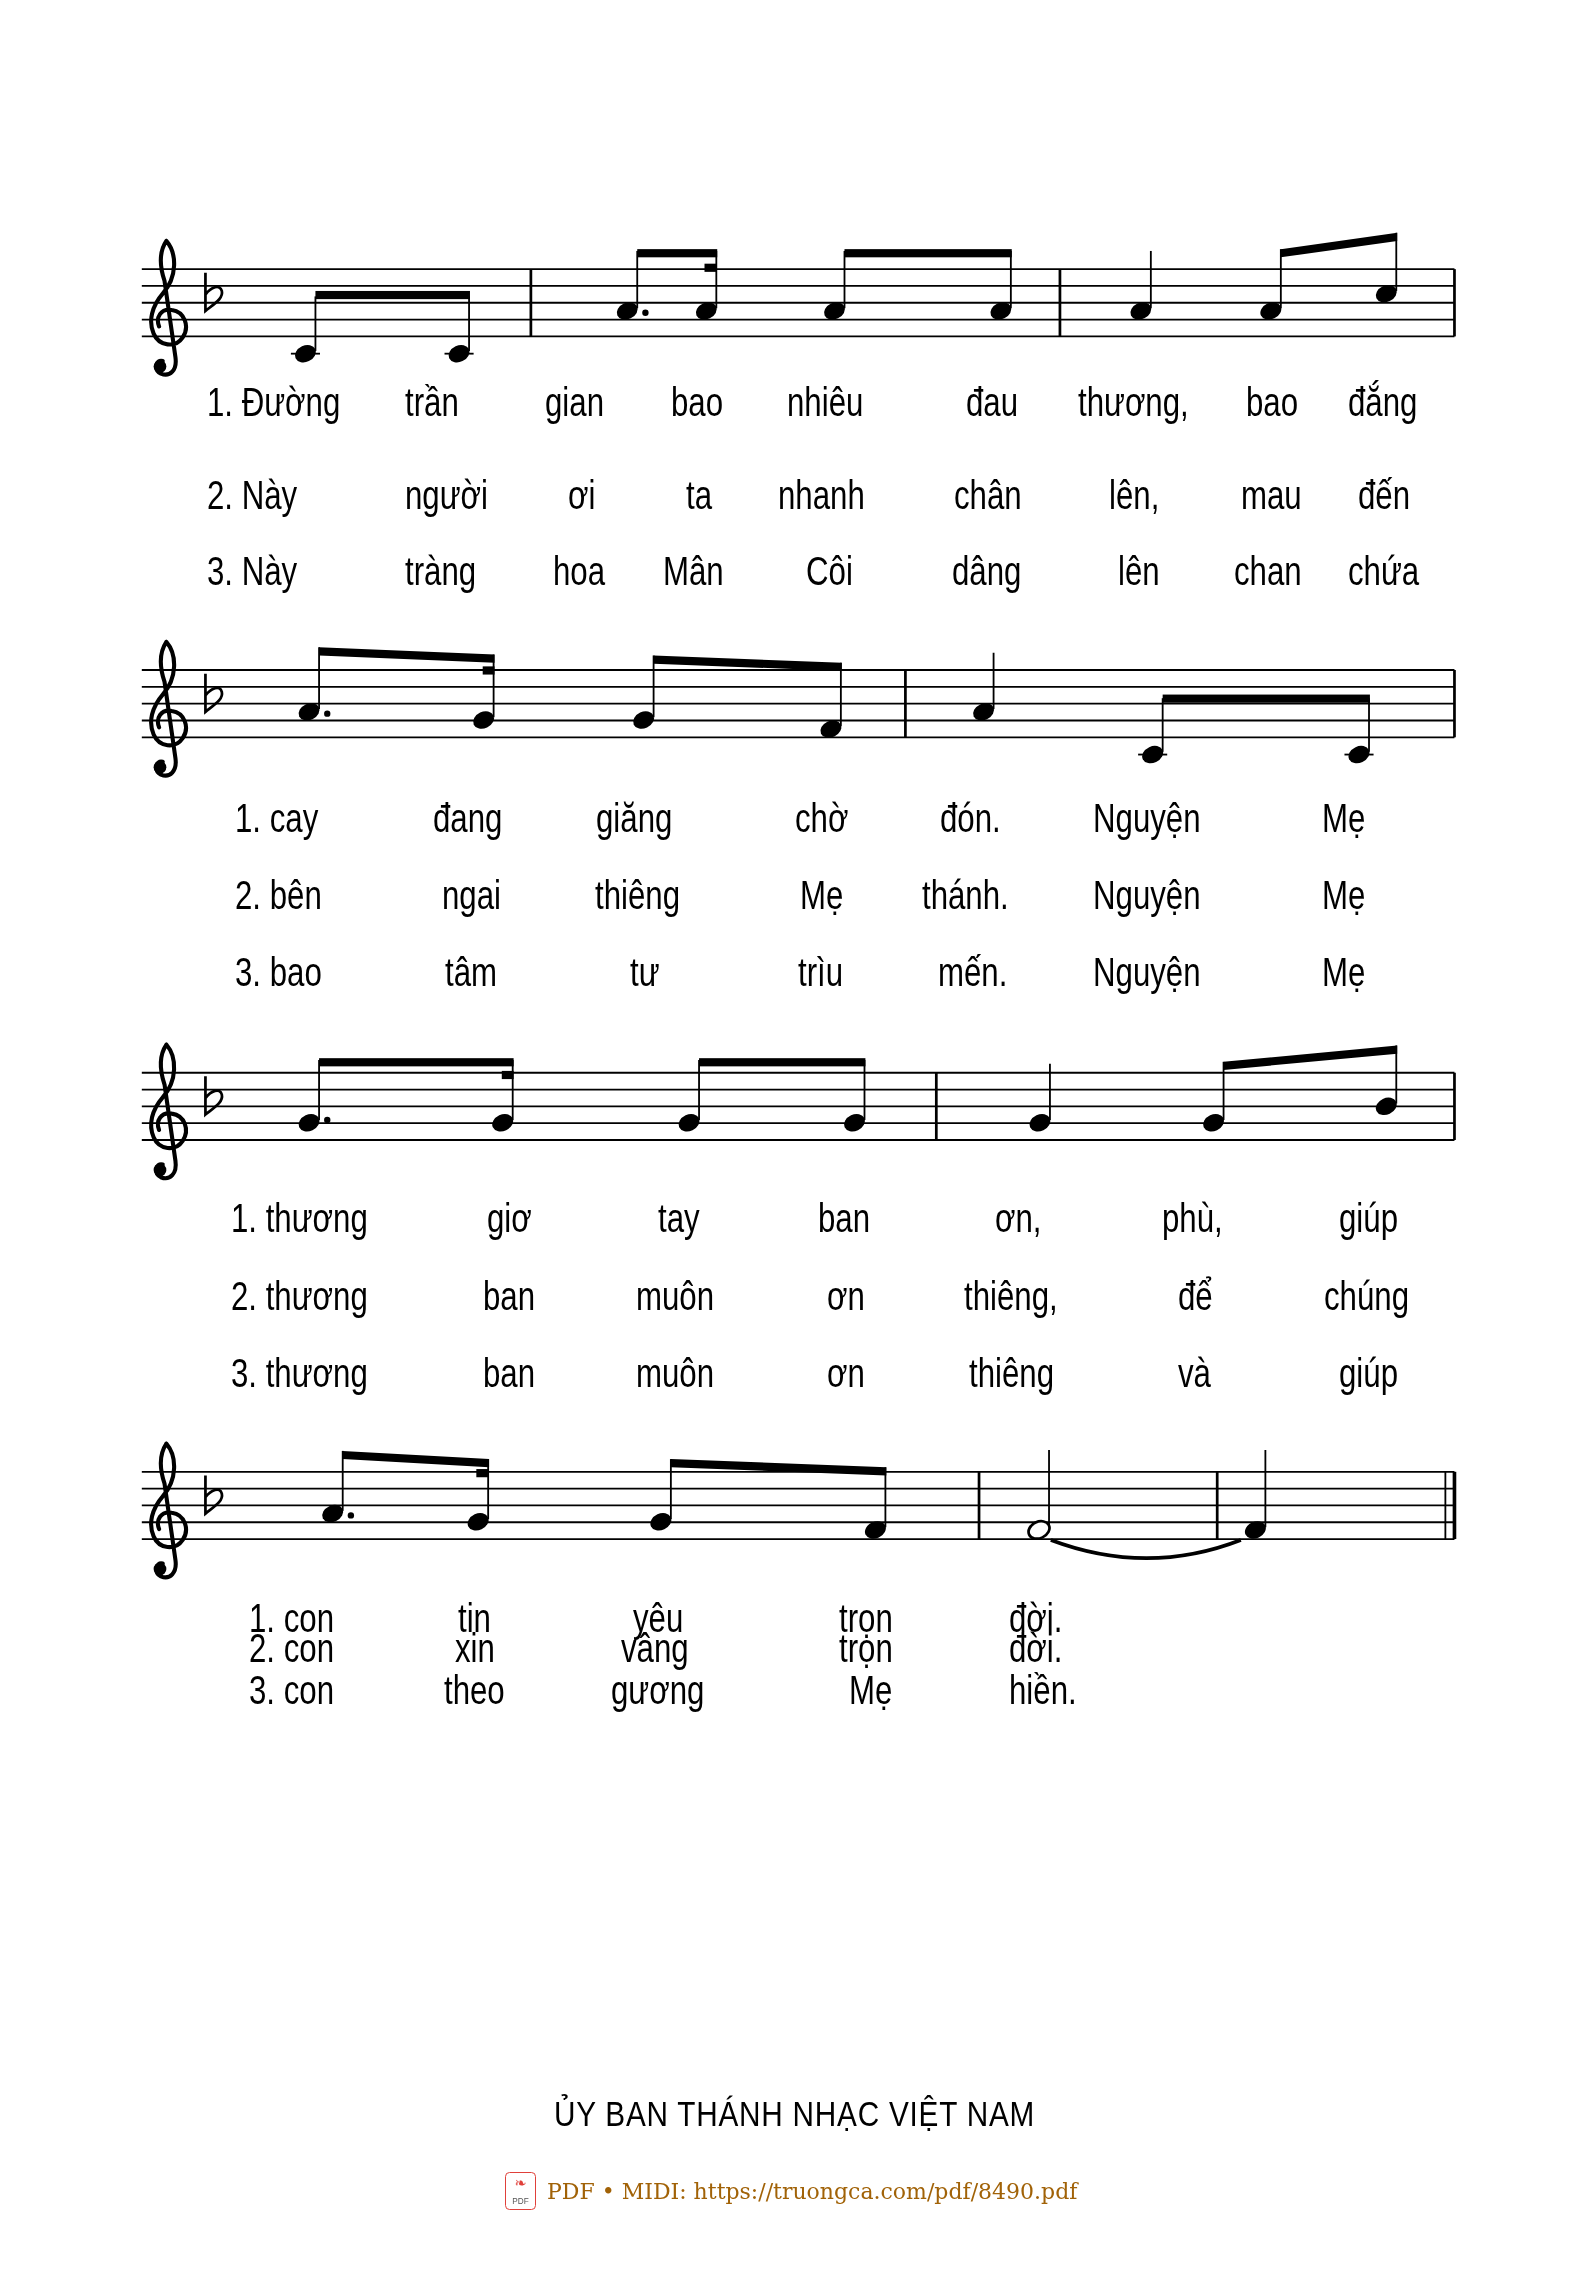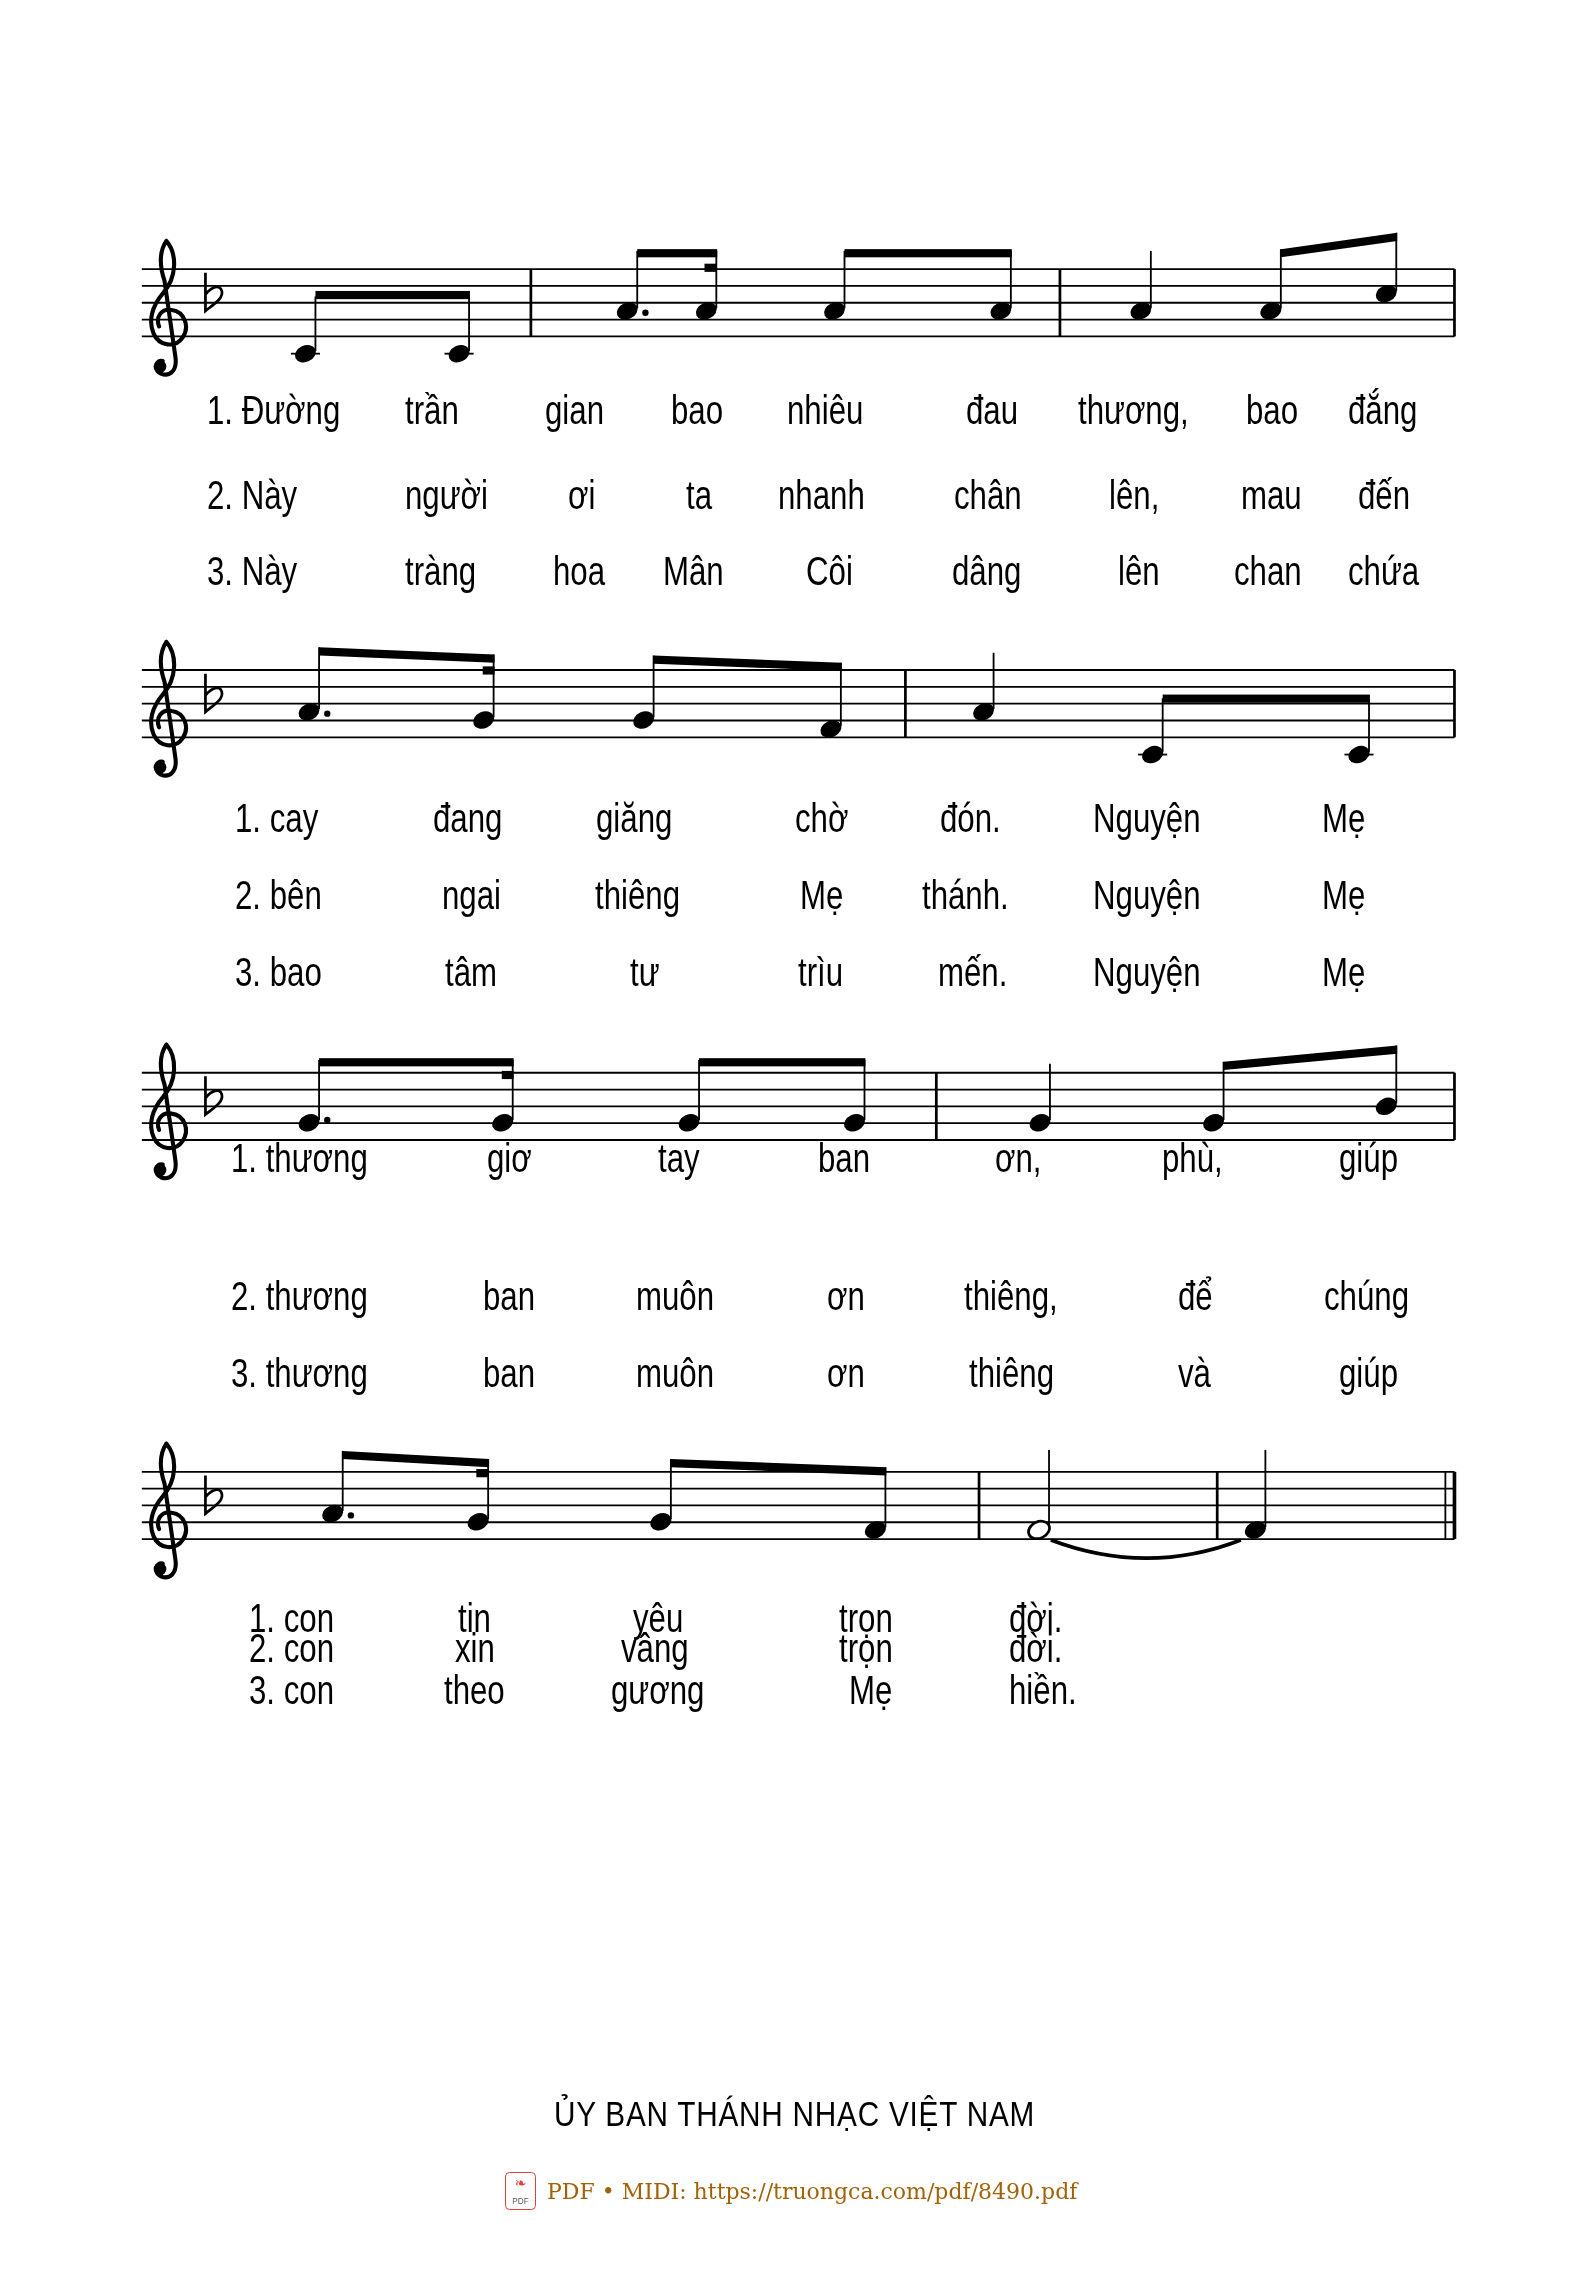--- a/index.html
+++ b/index.html
@@ -173,21 +173,21 @@
     <line x1="1154" y1="1680" x2="1154" y2="1595" stroke="#000" stroke-width="2"></line>
 
     <path d="M1156,1694 Q1262,1734 1365,1694" fill="none" stroke="#000" stroke-width="4"></path>
 
     <use href="#nh" x="1381" y="1683"></use>
     <line x1="1392" y1="1680" x2="1392" y2="1595" stroke="#000" stroke-width="2"></line>
   </g>
 </svg>
 
 <div>
-  <div class="lyric-row" style="top:388px">
+  <div class="lyric-row" style="top:380px">
     <span class="lyric-word" style="left:207px">1. Đường</span>
     <span class="lyric-word" style="left:405px">trần</span>
     <span class="lyric-word" style="left:545px">gian</span>
     <span class="lyric-word" style="left:671px">bao</span>
     <span class="lyric-word" style="left:787px">nhiêu</span>
     <span class="lyric-word" style="left:966px">đau</span>
     <span class="lyric-word" style="left:1078px">thương,</span>
     <span class="lyric-word" style="left:1246px">bao</span>
     <span class="lyric-word" style="left:1348px">đắng</span>
   </div>
@@ -239,21 +239,21 @@
     <span class="lyric-word" style="left:445px">tâm</span>
     <span class="lyric-word" style="left:630px">tư</span>
     <span class="lyric-word" style="left:798px">trìu</span>
     <span class="lyric-word" style="left:938px">mến.</span>
     <span class="lyric-word" style="left:1093px">Nguyện</span>
     <span class="lyric-word" style="left:1322px">Mẹ</span>
   </div>
 </div>
 
 <div>
-  <div class="lyric-row" style="top:1136px">
+  <div class="lyric-row" style="top:1196px">
     <span class="lyric-word" style="left:231px">1. thương</span>
     <span class="lyric-word" style="left:487px">giơ</span>
     <span class="lyric-word" style="left:658px">tay</span>
     <span class="lyric-word" style="left:818px">ban</span>
     <span class="lyric-word" style="left:995px">ơn,</span>
     <span class="lyric-word" style="left:1162px">phù,</span>
     <span class="lyric-word" style="left:1339px">giúp</span>
   </div>
   <div class="lyric-row" style="top:1274px">
     <span class="lyric-word" style="left:231px">2. thương</span>

